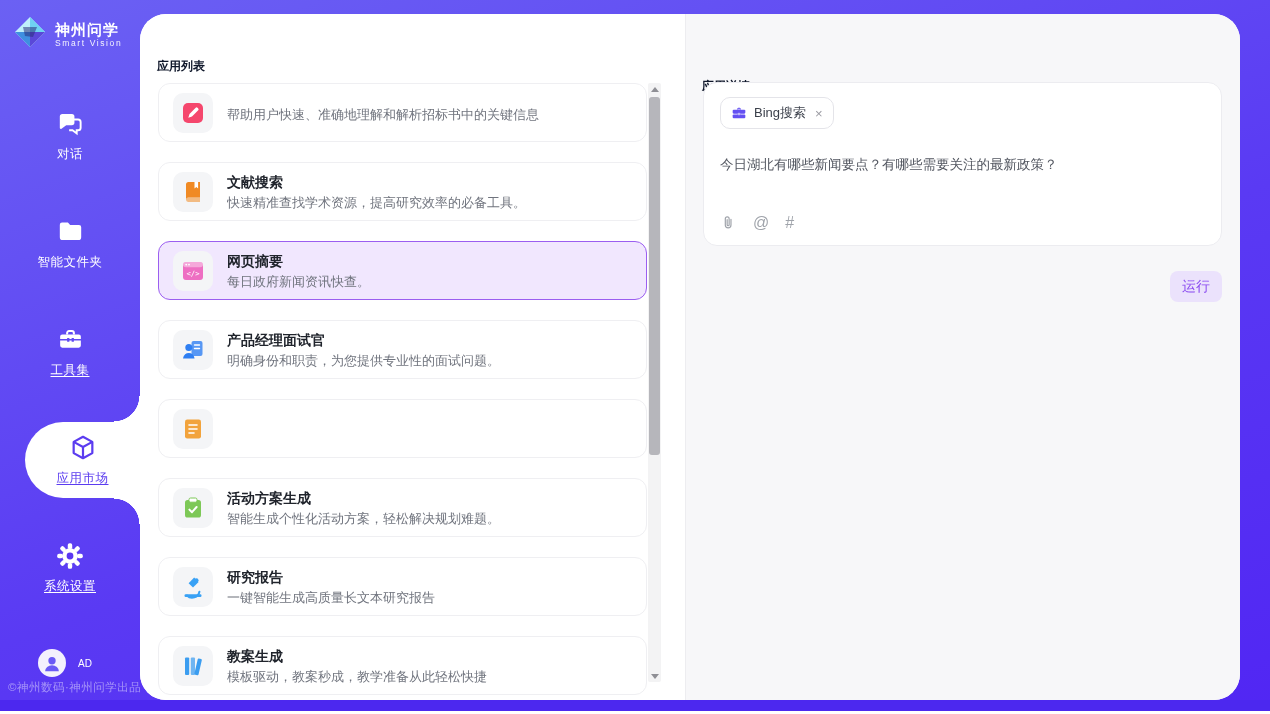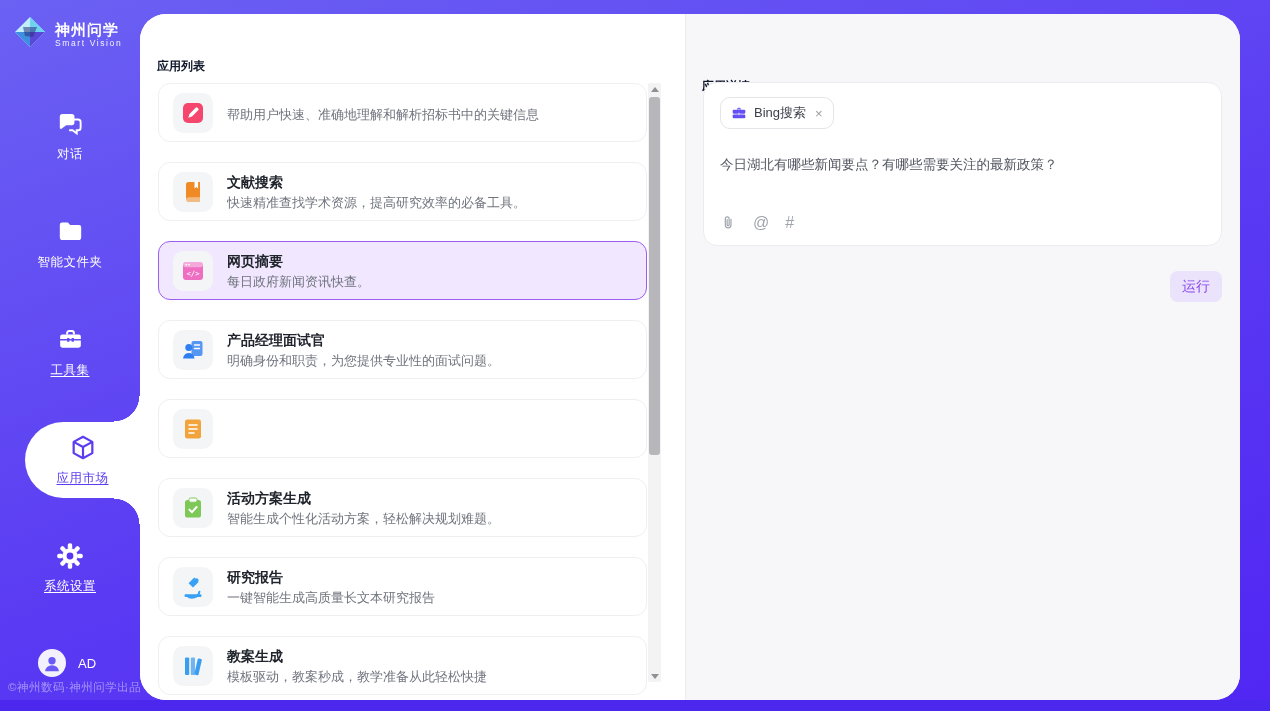--- a/index.html
+++ b/index.html
@@ -20,21 +20,21 @@
   .nav-item .nav-ic{width:28px;height:28px;display:flex;align-items:center;justify-content:center;}
   .nav-item .nav-label{font-size:12.5px;letter-spacing:.5px;}
   .nav-item.underline .nav-label{text-decoration:underline;text-underline-offset:2px;}
   .nav-item.active{background:#fff;width:115px;margin-left:25px;border-radius:42px 0 0 42px;color:#5b3cf0;}
   .nav-item.active::before{content:"";position:absolute;right:0;top:-26px;width:26px;height:26px;
     background:radial-gradient(circle 26px at 0 0,rgba(0,0,0,0) 25px,#fff 25.5px);}
   .nav-item.active::after{content:"";position:absolute;right:0;bottom:-26px;width:26px;height:26px;
     background:radial-gradient(circle 26px at 0 100%,rgba(0,0,0,0) 25px,#fff 25.5px);}
   .user-row{position:absolute;left:38px;bottom:34px;display:flex;align-items:center;gap:12px;cursor:pointer;}
   .avatar{width:28px;height:28px;border-radius:50%;background:#f3f1fd;display:flex;align-items:center;justify-content:center;overflow:hidden;}
-  .user-name{font-size:13px;color:#fff;}
+  .user-name{font-size:10px;color:#fff;}
   .side-footer{position:absolute;left:8px;bottom:16px;font-size:11.5px;color:rgba(255,255,255,.45);letter-spacing:.5px;white-space:nowrap;}
 
   
   .main-card{position:absolute;left:140px;top:14px;width:1100px;height:686px;background:#fff;
     border-radius:26px;display:flex;overflow:hidden;}
   .list-pane{position:relative;width:545px;background:#fff;}
   .pane-title{position:absolute;left:17px;top:44px;font-size:12px;font-weight:bold;color:#0f172a;}
   .cards{position:absolute;left:18px;top:69px;width:489px;}
   .app-card{display:flex;align-items:center;gap:14px;height:59px;padding:0 14px;margin-bottom:20px;
     border:1px solid #efeff2;border-radius:12px;background:#fff;cursor:pointer;box-sizing:border-box;}

